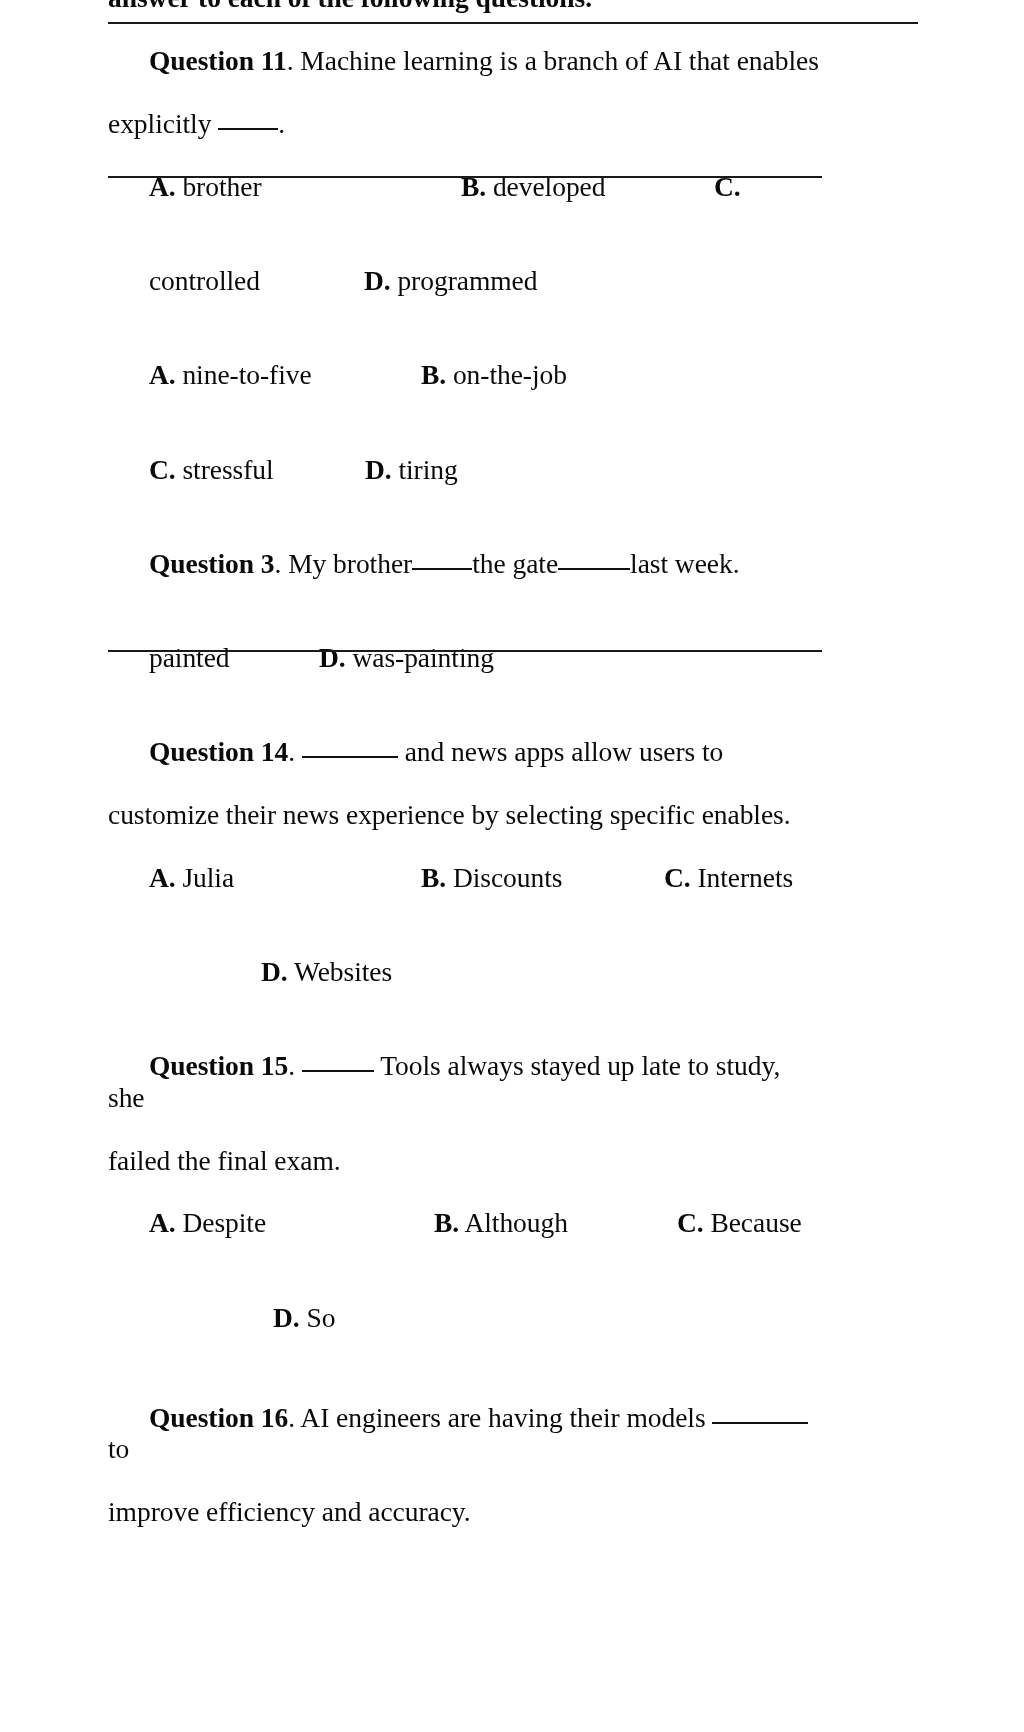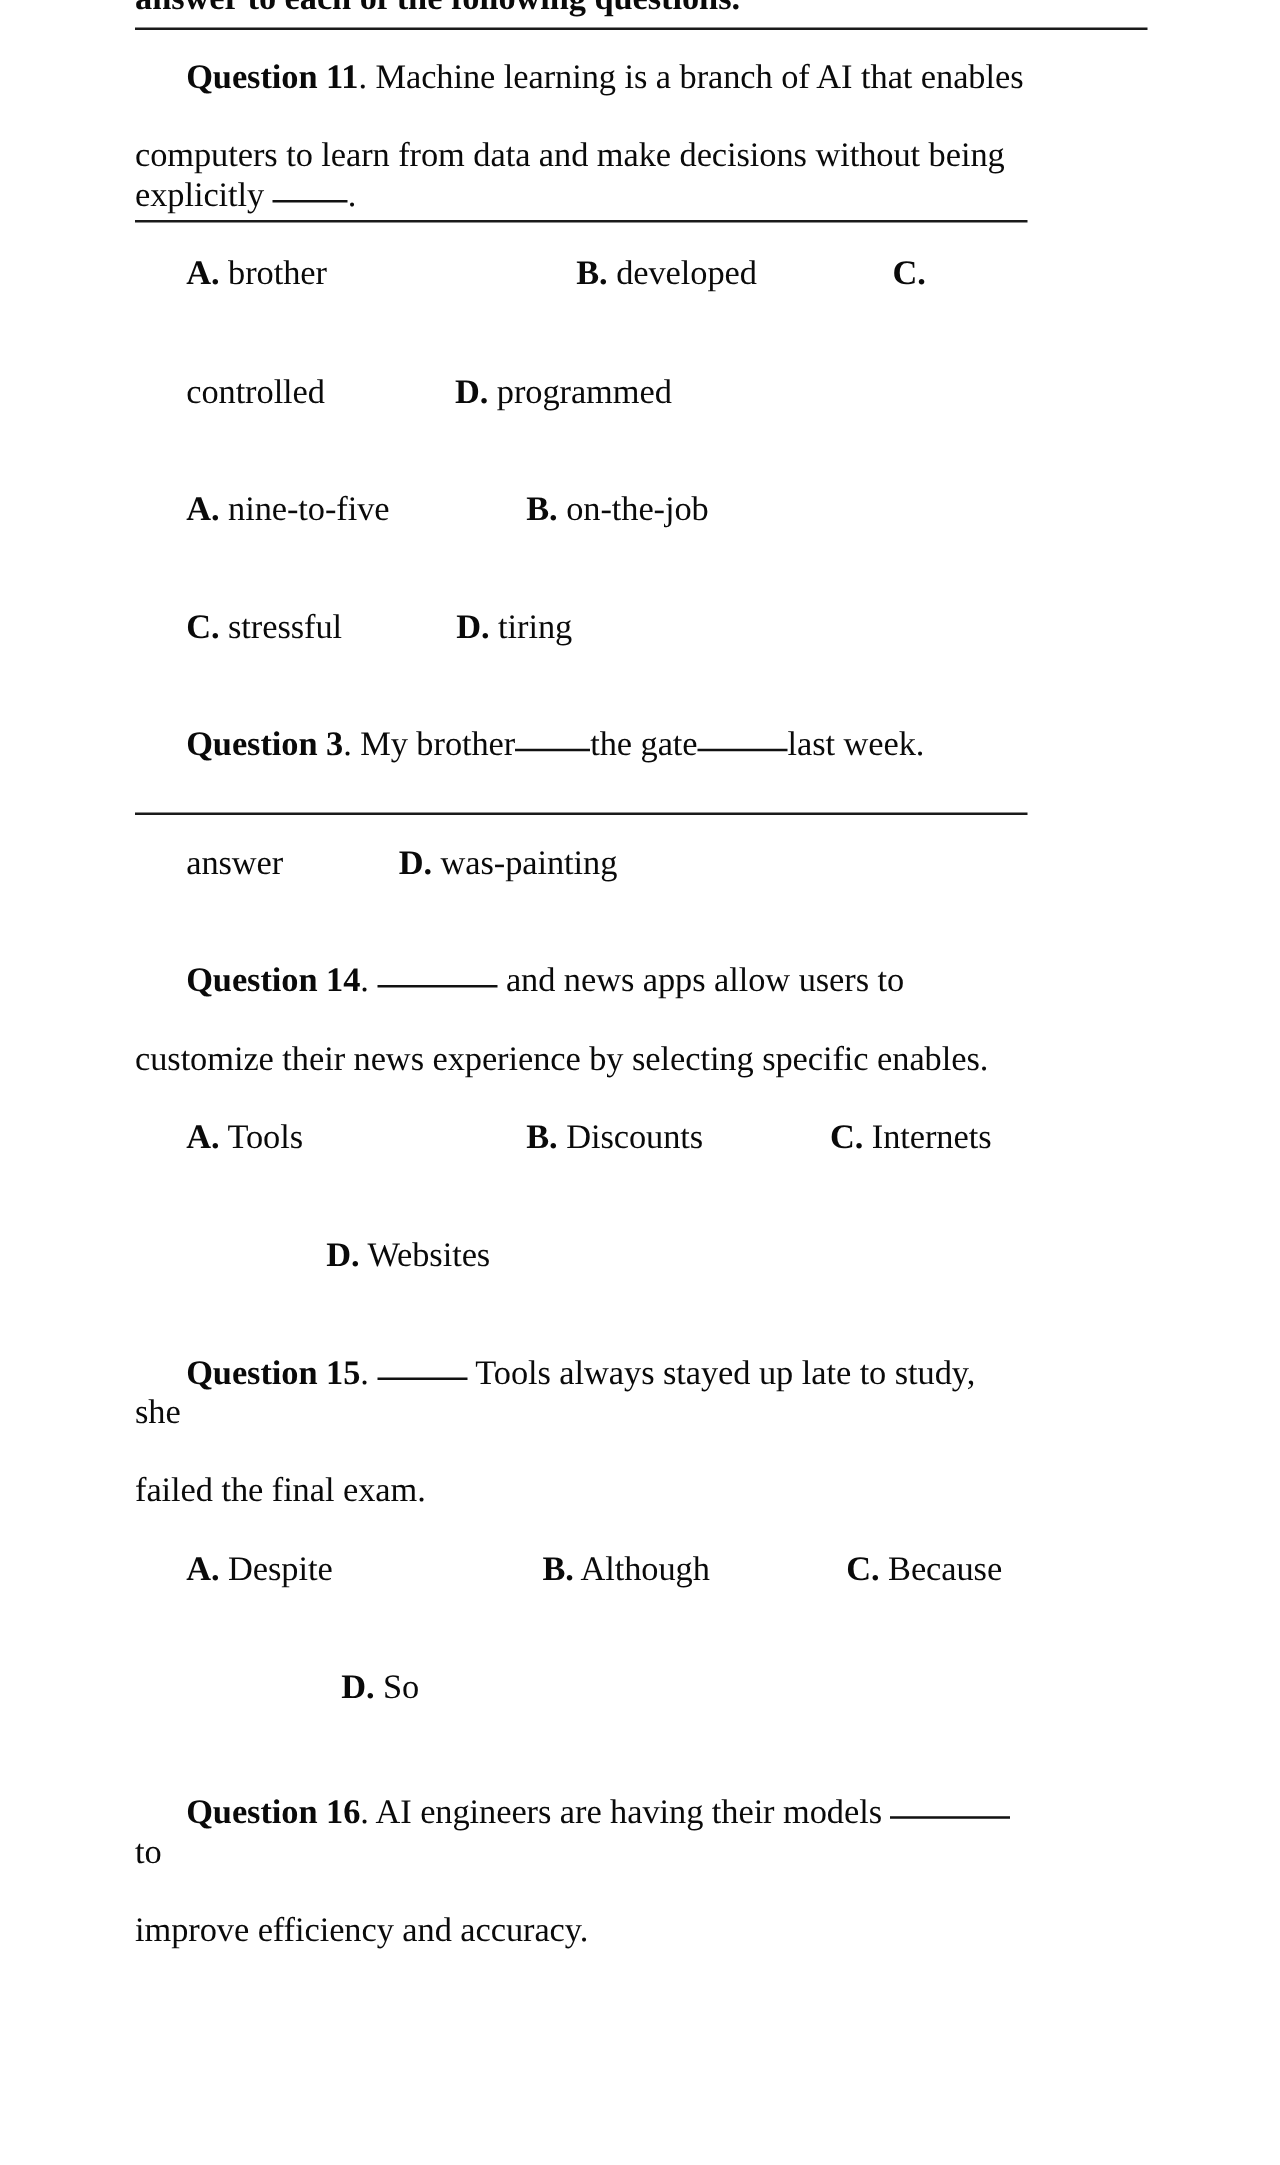--- a/index.html
+++ b/index.html
@@ -83,49 +83,48 @@
     <div class="line hdr">answer to each of the following questions.</div>
   </div>
 
   <div class="rule wide" style="top:22px"></div>
 
   <div class="column" style="top:14px">
 
     <div class="line">
       <b>Question 11</b><span>.</span> <span>Machine learning is a branch of AI that enables</span>
     </div>
-    <div class="line">computers to learn from data and make decisions without being</div>
     <div class="line"><span>explicitly </span><span class="blank bk-s"></span><span>.</span></div>
     <div class="line opts">
       <span style="display:inline-block;width:312px"><b>A.</b> <span>brother</span></span><span style="display:inline-block;width:253px"><b>B.</b> <span>developed</span></span><span><b>C.</b></span>
     </div>
     <div class="line opts">
       <span style="display:inline-block;width:215px"><span>controlled</span></span><span><b>D.</b> <span>programmed</span></span>
     </div>
 
     <div class="line opts">
       <span style="display:inline-block;width:272px"><b>A.</b> <span>nine-to-five</span></span><span><b>B.</b> <span>on-the-job</span></span>
     </div>
     <div class="line opts">
       <span style="display:inline-block;width:216px"><b>C.</b> <span>stressful</span></span><span><b>D.</b> <span>tiring</span></span>
     </div>
 
     <div class="line">
       <b>Question 3</b><span>.</span> <span>My brother</span><span class="blank bk-s"></span><span>the gate</span><span class="blank bk-m"></span><span>last week.</span>
     </div>
     <div class="line opts">
-      <span style="display:inline-block;width:170px">answer</span><span><b>D.</b> <span>was-painting</span></span>
+      <span style="display:inline-block;width:170px">painted</span><span><b>D.</b> <span>was-painting</span></span>
     </div>
 
     <div class="line">
       <b>Question 14</b><span>.</span> <span class="blank bk-l"></span><span> and news apps allow users to</span>
     </div>
     <div class="line">customize their news experience by selecting specific enables.</div>
     <div class="line opts">
-      <span style="display:inline-block;width:272px"><b>A.</b> <span>Tools</span></span><span style="display:inline-block;width:243px"><b>B.</b> <span>Discounts</span></span><span><b>C.</b> <span>Internets</span></span>
+      <span style="display:inline-block;width:272px"><b>A.</b> <span>Julia</span></span><span style="display:inline-block;width:243px"><b>B.</b> <span>Discounts</span></span><span><b>C.</b> <span>Internets</span></span>
     </div>
     <div class="line opts" style="padding-left:112px">
       <span><b>D.</b> <span>Websites</span></span>
     </div>
 
     <div class="line">
       <b>Question 15</b><span>.</span> <span class="blank bk-m"></span><span> Tools always stayed up late to study, she</span>
     </div>
     <div class="line">failed the final exam.</div>
     <div class="line opts">

